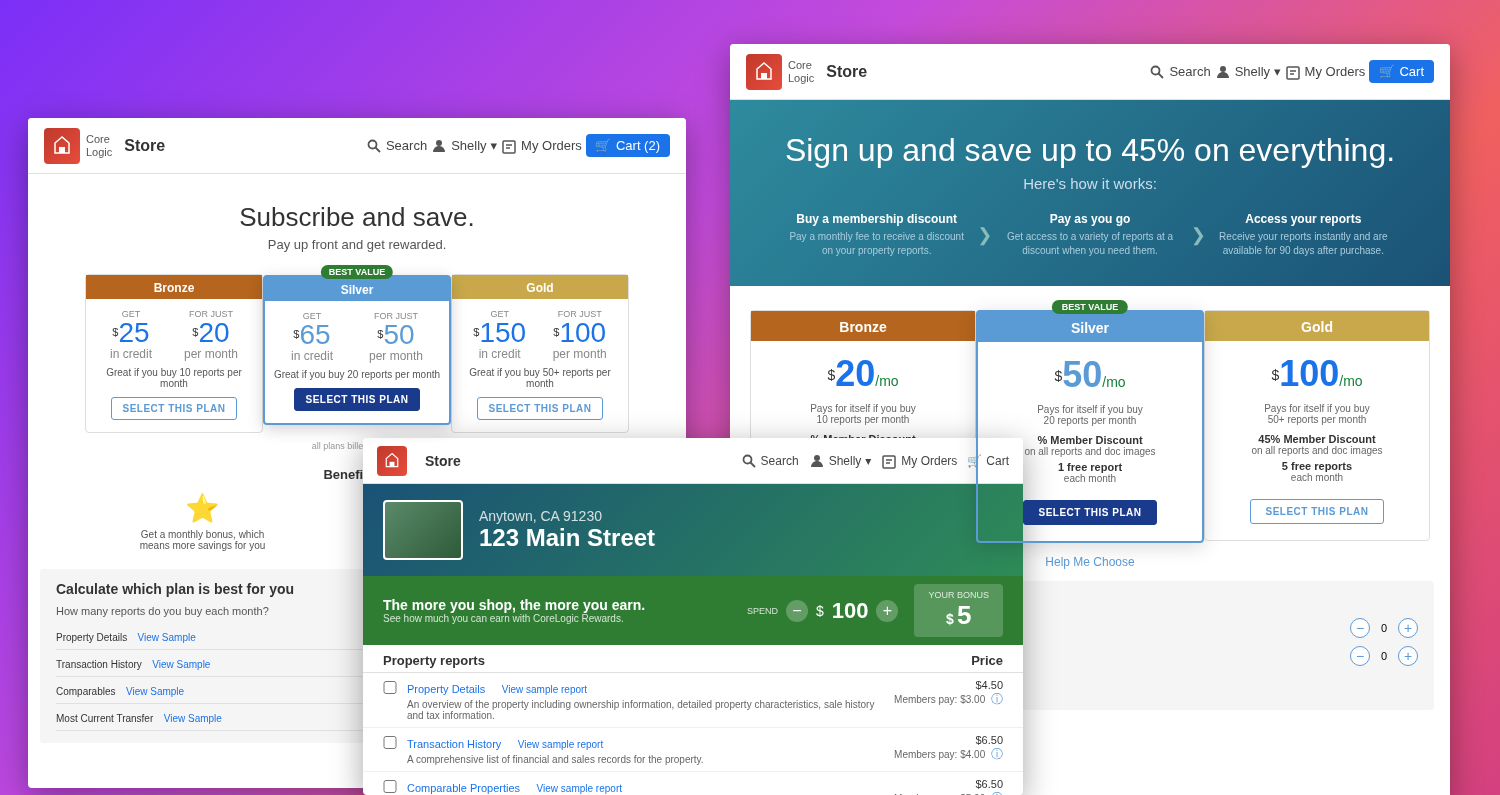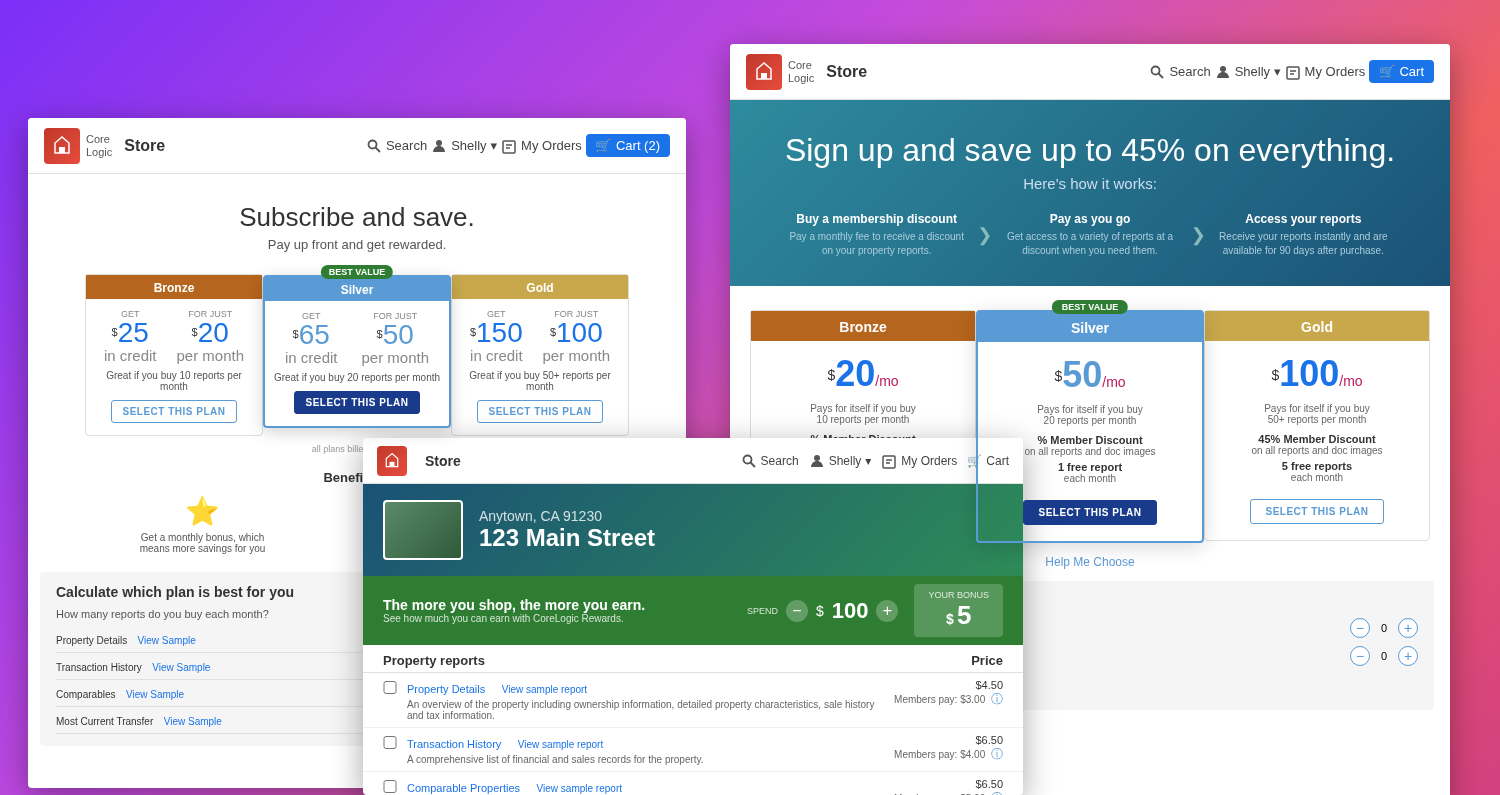--- a/index.html
+++ b/index.html
@@ -189,21 +189,21 @@
       line-height: 1;
     }
     .plan-amount-big {
       font-size: 28px;
       color: #1a73e8;
       font-weight: 400;
       line-height: 1;
     }
     .plan-amount-big.silver-color { color: #5b9bd5; }
     .plan-unit {
-      font-size: 15px;
+      font-size: 12px;
       color: #888;
     }
     .plan-desc {
       font-size: 10px;
       color: #555;
       margin: 6px 8px 8px;
     }
     .plan-btn {
       border: 1px solid #5b9bd5;
       background: #fff;
@@ -413,21 +413,21 @@
       font-size: 14px;
       color: #333;
       vertical-align: super;
     }
     .win2-amount {
       font-size: 36px;
       font-weight: 700;
       color: #1a73e8;
     }
     .win2-amount.silver-col { color: #5b9bd5; }
-    .win2-mo { font-size: 14px; color: #be185d; }
+    .win2-mo { font-size: 14px; color: #15803d; }
     .win2-desc {
       font-size: 10px;
       color: #666;
       margin: 4px 12px 8px;
     }
     .win2-feature {
       font-size: 11px;
       color: #333;
       font-weight: bold;
       margin: 4px 10px 0;

